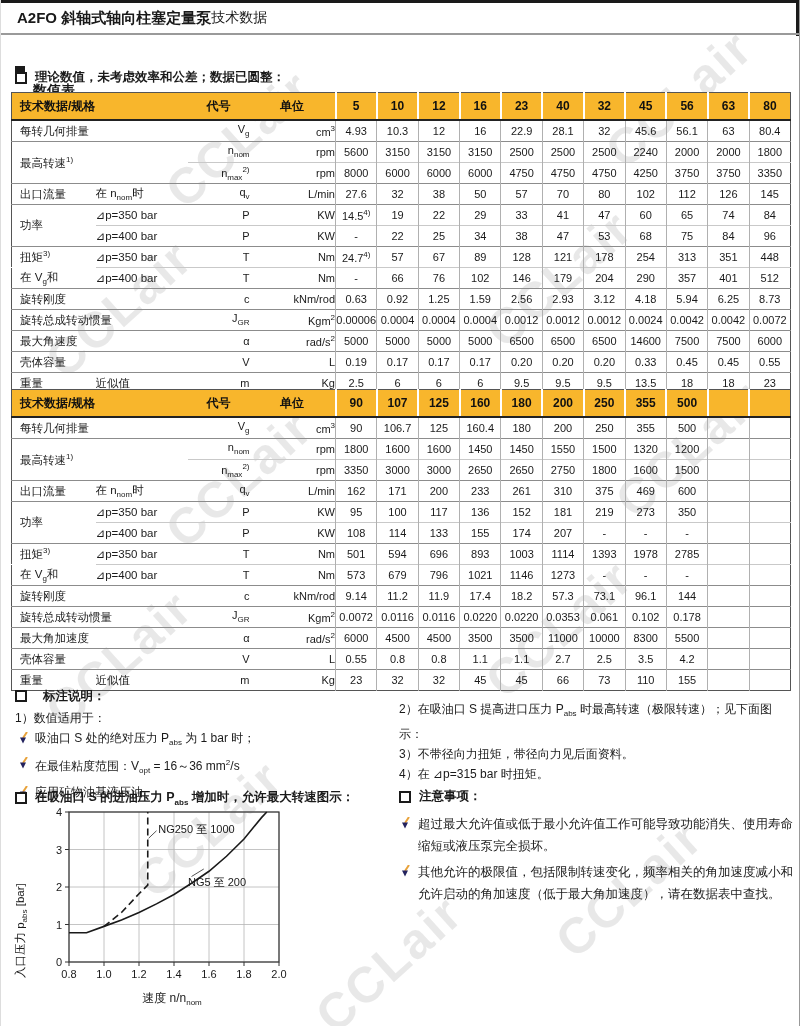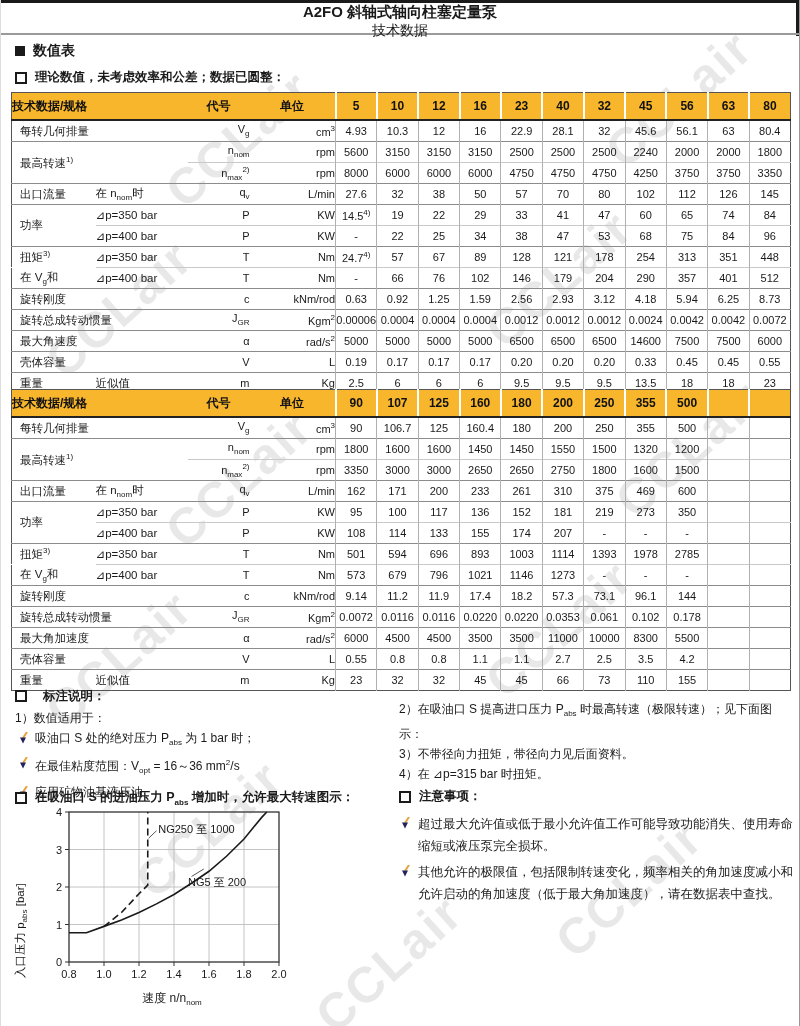--- a/index.html
+++ b/index.html
@@ -2,37 +2,37 @@
 <html><head>
 <meta charset="utf-8">
 <style>
   html,body{margin:0;padding:0;background:#fff;}
   .page{position:relative;width:800px;height:1026px;background:#fff;overflow:hidden;
         font-family:"Liberation Sans","DejaVu Sans",sans-serif;color:#1a1a1a;
         border-right:1px solid #999;border-left:1px solid #ddd;box-sizing:border-box;}
   .topbar{position:absolute;top:0;left:0;right:0;height:3px;background:#1a1a1a;}
   .edge-tab{position:absolute;top:0;right:0;width:3px;height:36px;background:#1a1a1a;}
   .header{position:absolute;top:3px;left:0;right:0;height:30px;border-bottom:2px solid #9a9a9a;
-          display:flex;align-items:center;padding:0 16px;flex-direction:column;}
+          display:flex;align-items:center;padding:0 16px;}
   .header .title{font-size:15px;font-weight:bold;}
   .header .doctype{font-size:14px;}
   .wm{position:absolute;color:#d7d7d7;opacity:.55;font-weight:bold;font-size:50px;
       letter-spacing:2px;transform:rotate(-42deg);pointer-events:none;z-index:0;white-space:nowrap;}
   .content{position:relative;z-index:1;}
   .sec-row{position:absolute;display:flex;align-items:center;gap:8px;}
   .sq-filled{width:10px;height:10px;background:#1a1a1a;display:inline-block;}
   .sq-open{width:8px;height:8px;border:2px solid #1a1a1a;display:inline-block;background:#fff;}
-  .sec-title{font-size:14px;font-weight:bold;}
+  .sec-title{font-size:14px;font-weight:bold;margin-top:40px;}
   .sub-title{font-size:12.5px;font-weight:bold;}
   .tbl-wrap{position:absolute;left:10px;}
   table.dtable{border-collapse:collapse;table-layout:fixed;width:780px;border:1px solid #555;}
   .dtable th,.dtable td{padding:0;white-space:nowrap;overflow:hidden;}
   .dtable thead th{background:#F8B62C;height:26px;font-size:12px;font-weight:bold;color:#111;
                    border-bottom:2px solid #222;}
-  .dtable thead th.spec{text-align:left;}
+  .dtable thead th.spec{text-align:left;padding-left:8px;}
   .dtable thead th.dcol{border-left:2px solid #fff;}
   .dtable tbody td{height:20px;font-size:11px;border-top:1px solid #8c8c8c;}
   .dtable tbody tr:first-child td{border-top:none;}
   .dtable tbody tr.inner td{border-top-color:#c9c9c9;}
   .dtable tbody tr.inner td.lbl{border-top-color:transparent;}
   .dtable td.lbl{font-size:11.5px;text-align:left;padding-left:8px;}
   .dtable td.sub{font-size:11.5px;text-align:left;}
   .dtable td.code,.dtable td.unit{text-align:right;}
   .dtable td.val{border-left:1px solid #b0b0b0;text-align:center;}
   sub{font-size:8px;} sup{font-size:8px;}

